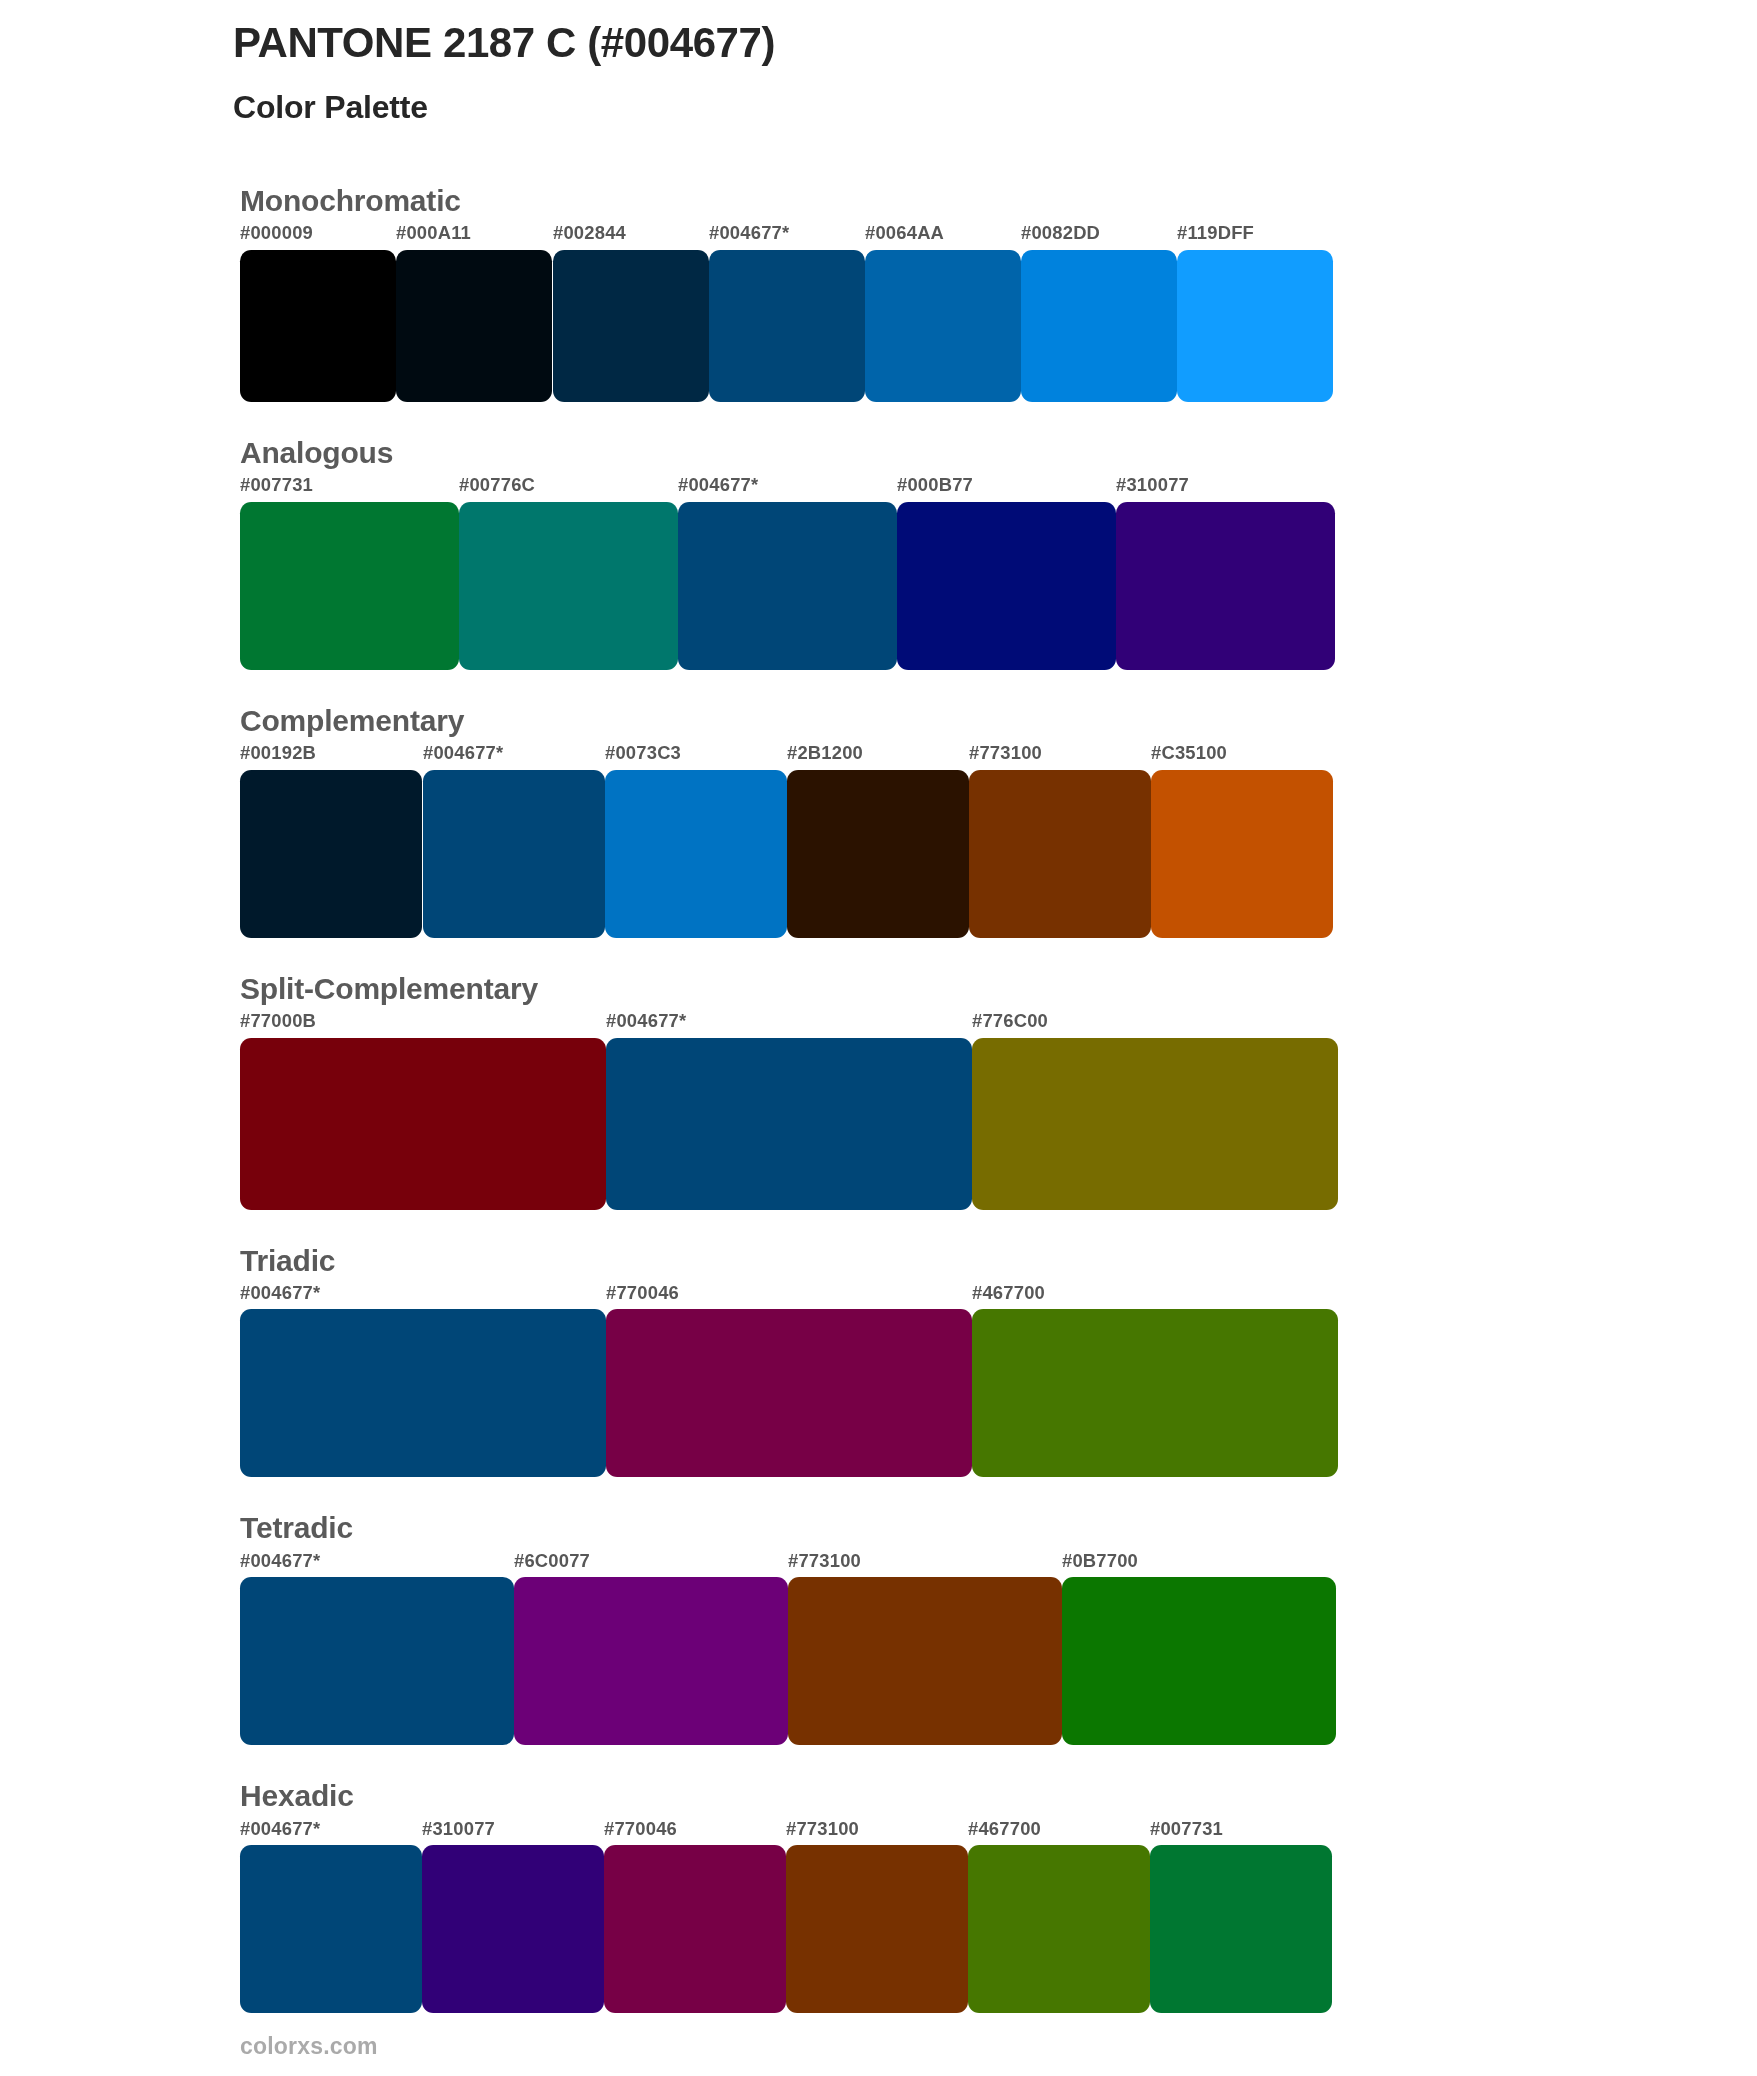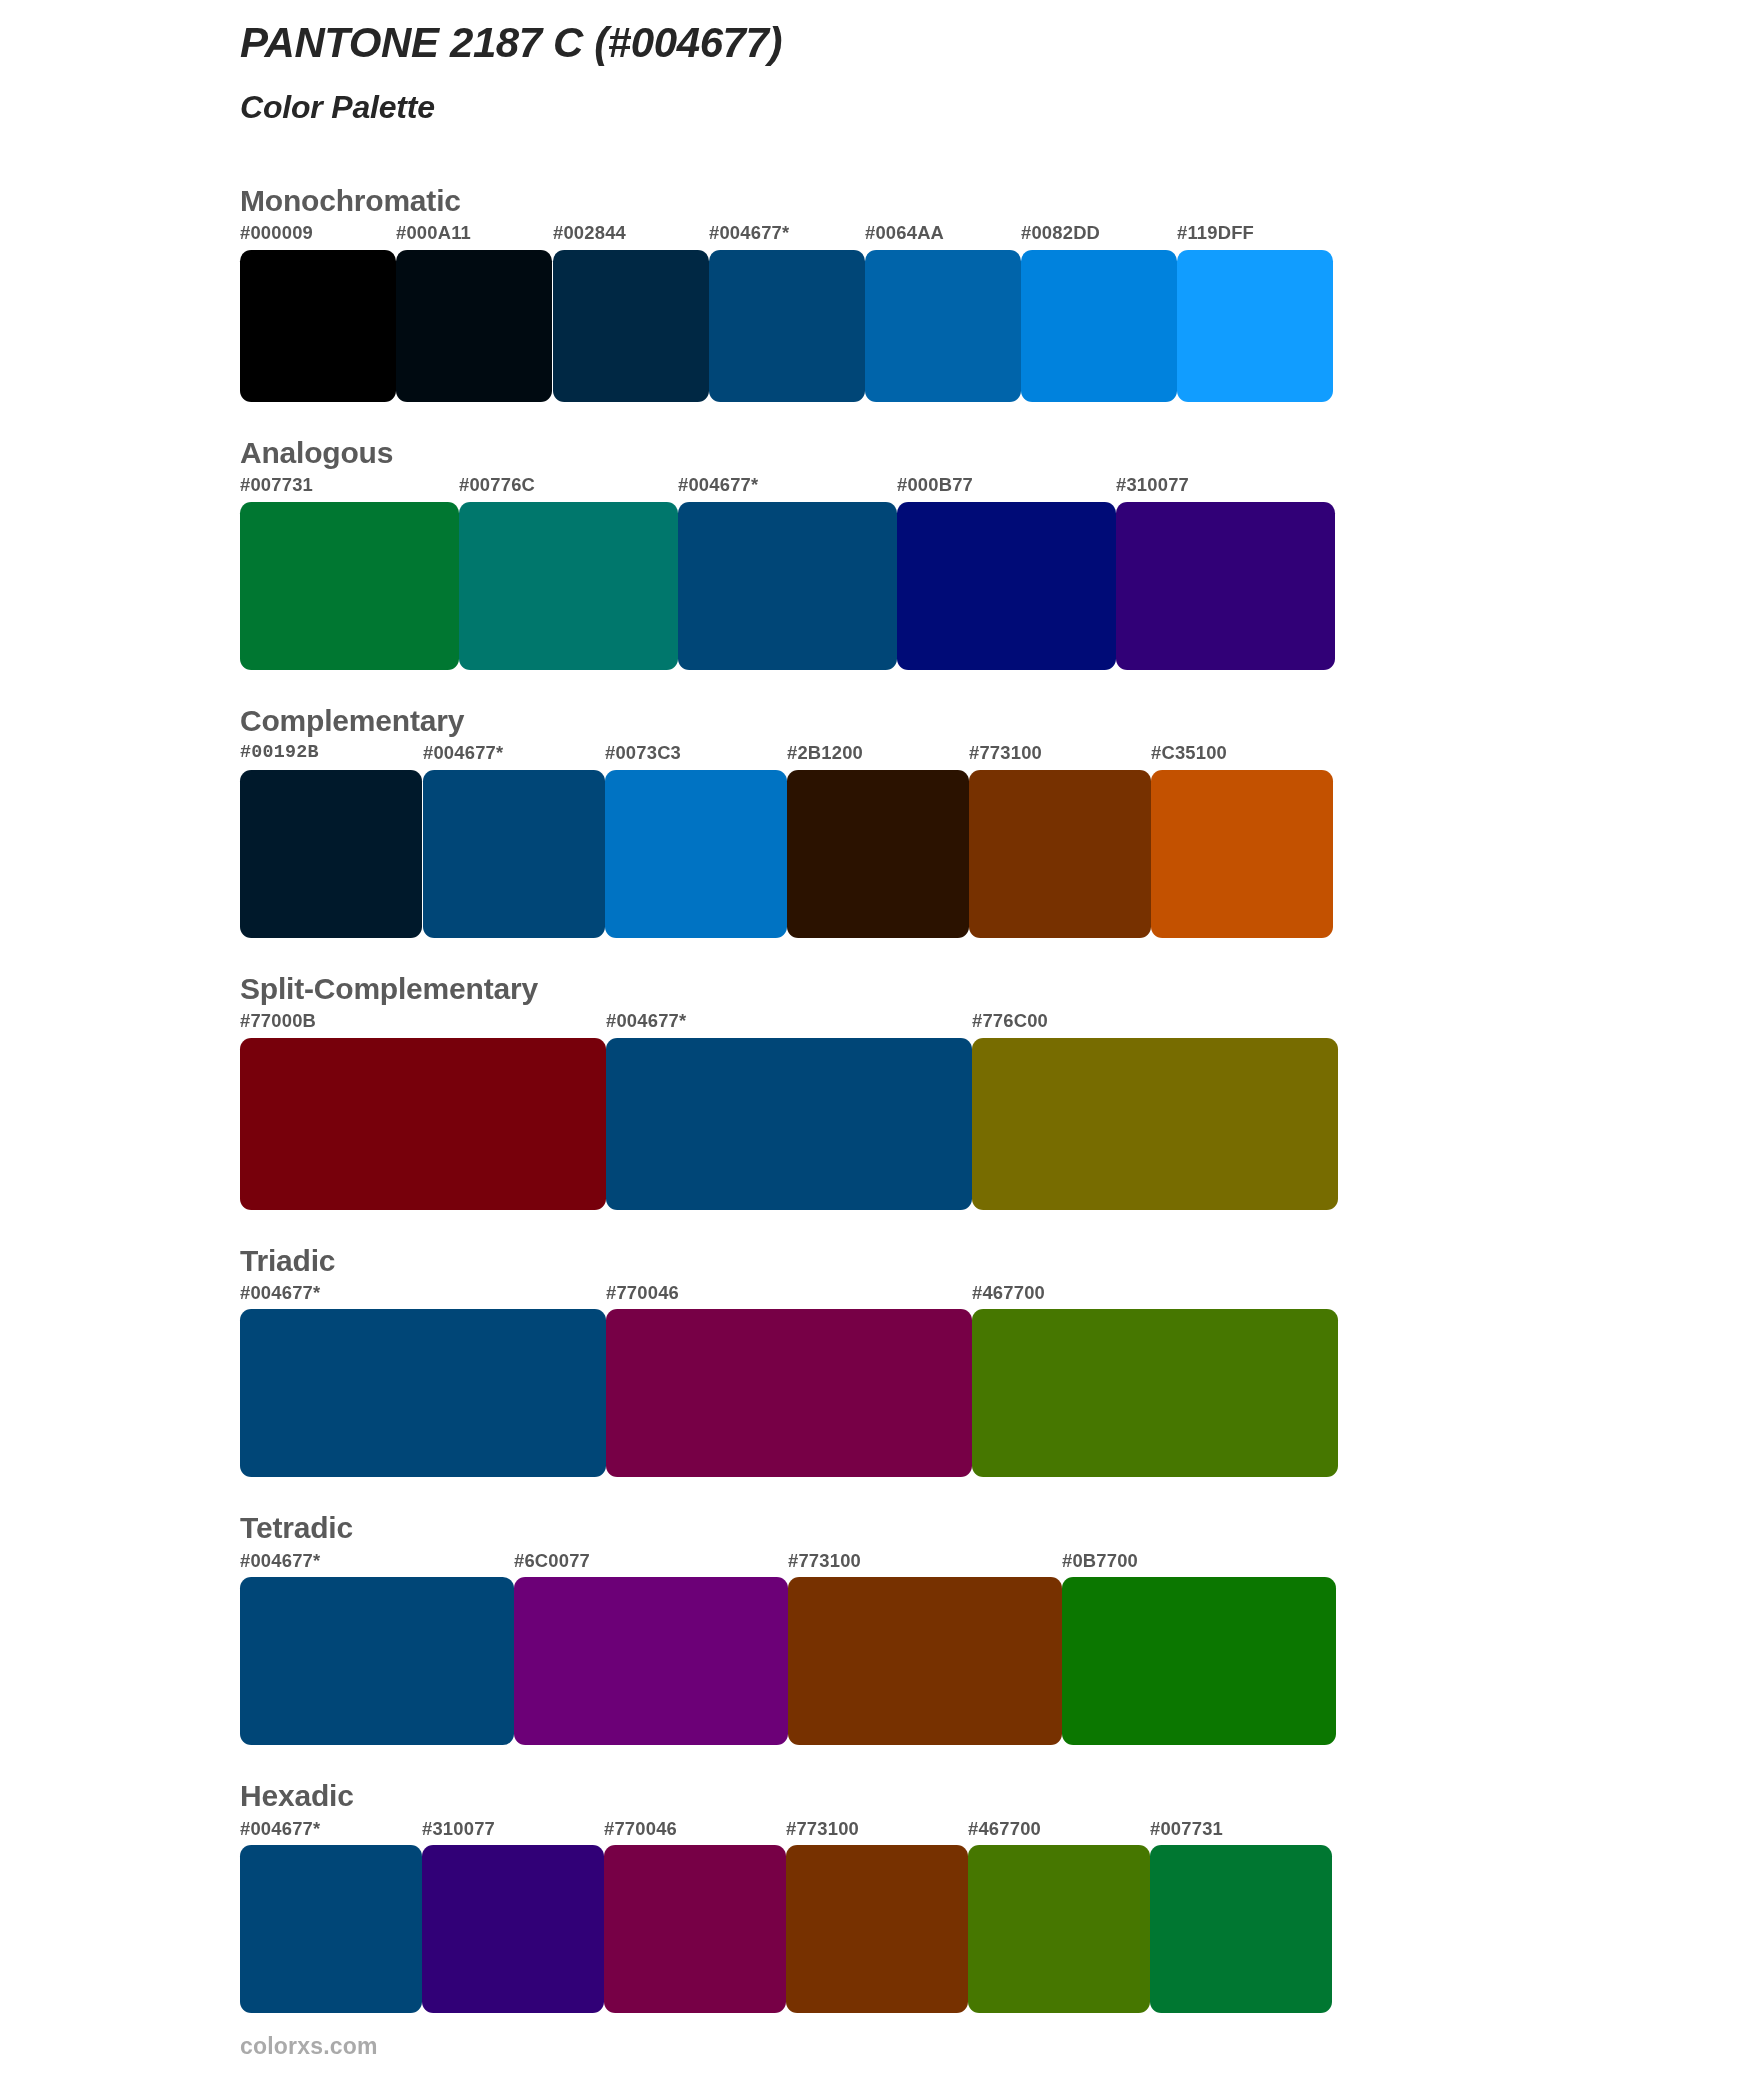--- a/index.html
+++ b/index.html
@@ -20,24 +20,23 @@
     position: absolute;
     left: 0; top: 0;
     width: 1757px;
     height: 2077px;
     background: #ffffff;
   }
 
   
   .header {
     position: absolute;
-    left: 240px;
+    left: 233px;
     top: 17.6px;
     width: 1278px;
-    font-style: italic;
   }
 
   .page-title {
     font-size: 42px;
     font-weight: bold;
     color: #262626;
     letter-spacing: -0.4px;
     line-height: 1.18;
     white-space: nowrap;
   }
@@ -183,21 +182,21 @@
           </div>
           <div class="swatch" style="width: 219px;">
             <div class="swatch-label">#310077</div>
             <div class="swatch-chip" style="background: rgb(49, 0, 119); height: 168px; width: 219px;"></div>
           </div>
         </div>
       </div>
       <div class="section" style="margin-top: 32px;">
         <div class="section-title">Complementary</div>
         <div class="swatch-row" style="width: 1093px;">
-          <div class="swatch" style="width: 202px; font-family: Liberation Mono, monospace;">
+          <div class="swatch" style="width: 202px;">
             <div class="swatch-label">#00192B</div>
             <div class="swatch-chip" style="background: rgb(0, 25, 43); height: 168px; width: 182px;"></div>
           </div>
           <div class="swatch" style="width: 182px;">
             <div class="swatch-label">#004677*</div>
             <div class="swatch-chip" style="background: rgb(0, 70, 119); height: 168px; width: 182px;"></div>
           </div>
           <div class="swatch" style="width: 182px;">
             <div class="swatch-label">#0073C3</div>
             <div class="swatch-chip" style="background: rgb(0, 115, 195); height: 168px; width: 182px;"></div>

